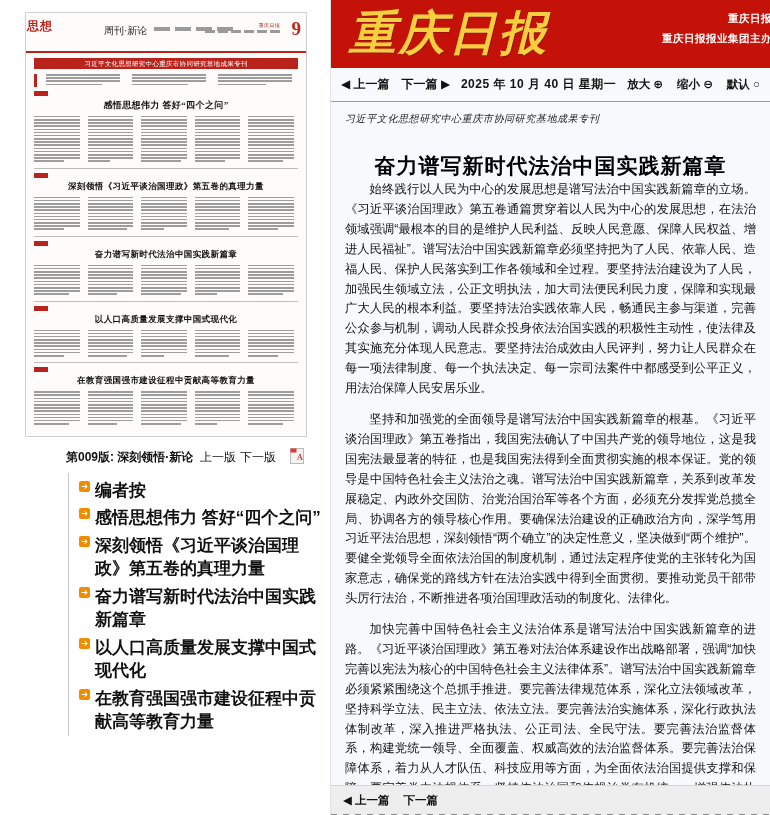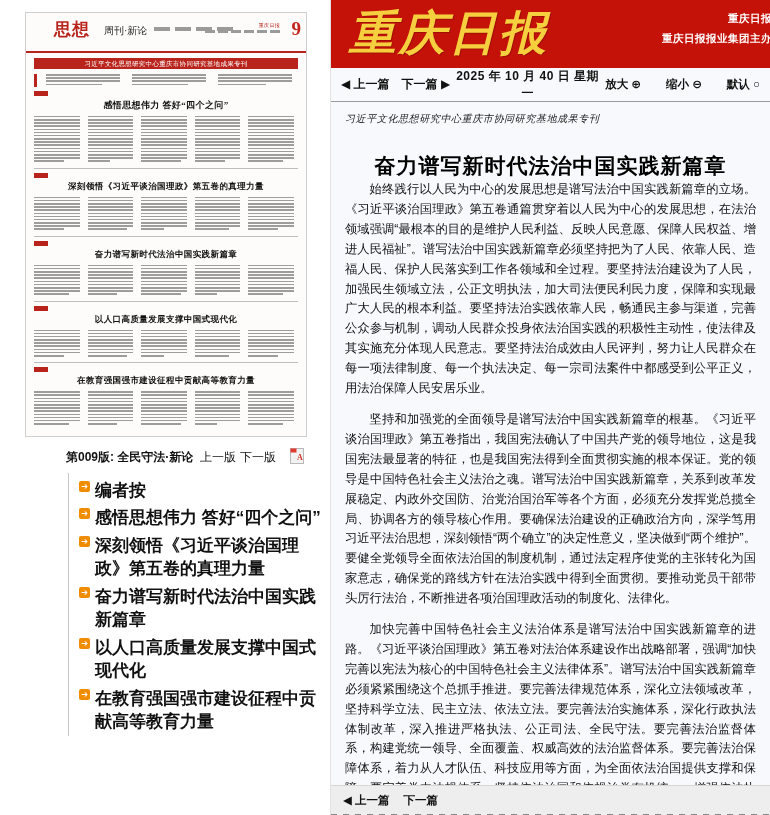--- a/index.html
+++ b/index.html
@@ -19,23 +19,23 @@
     background:#ffffff; position:relative;
     padding:6px 8px 0 10px;
   }
   .paper-thumb {
     width:282px; height:425px; margin:6px auto 0 auto;
     border:1px solid #cfcfcf; background:#fdfcfa;
     position:relative; overflow:hidden;
   }
   .pt-masthead { height:40px; position:relative; border-bottom:2px solid #b8241c; }
   .pt-logo {
-    position:absolute; left:28px; top:5px;
+    position:absolute; left:1px; top:5px;
     font-family:"Liberation Serif","DejaVu Serif",serif;
-    font-size:17px; font-weight:bold; color:#b8241c; letter-spacing:1px;
+    font-size:12px; font-weight:bold; color:#b8241c; letter-spacing:1px;
   }
   .pt-logo-sub {
     position:absolute; left:78px; top:11px;
     font-size:10px; color:#222; font-family:"Liberation Serif",serif;
   }
   .pt-mast-bars { position:absolute; left:128px; top:14px; display:flex; gap:5px; }
   .pt-mast-bars i { display:block; width:16px; height:4px; background:#9a9a9a; }
   .pt-mast-right { position:absolute; right:26px; top:9px; text-align:right; }
   .pt-mast-right .r1 { font-size:5px; color:#b8241c; letter-spacing:.3px; }
   .pt-mast-right .r2 { margin-top:2px; display:flex; gap:3px; justify-content:flex-end; }
@@ -123,21 +123,21 @@
   .toolbar {
     height:34px; background:#f7f9fc; display:flex; align-items:center;
     padding:0 10px; border-bottom:1px solid #9a9a9a;
   }
   .tb-nav { display:flex; align-items:center; gap:12px; }
   .tb-link { font-size:12px; font-weight:bold; color:#111; cursor:pointer; white-space:nowrap; }
   .tb-date {
     flex:1; text-align:center; font-size:12px; font-weight:bold; color:#111;
     letter-spacing:.5px;
   }
-  .tb-zoom { display:flex; align-items:center; gap:25px; }
+  .tb-zoom { display:flex; align-items:center; gap:14px; }
   .tb-zoom span { font-size:11.5px; font-weight:bold; color:#111; cursor:pointer; white-space:nowrap; }
 
   .content { padding:8px 14px 0 14px; }
   .sup-title {
     font-size:10px; color:#222; font-style:italic;
     font-family:"Liberation Serif","DejaVu Serif",serif;
     letter-spacing:.6px; margin:2px 0 0 0;
   }
   .headline {
     text-align:center; font-size:21px; font-weight:bold; color:#000;
@@ -591,21 +591,21 @@
                 <div class="tl s92"></div>
                 <div class="tl s70"></div>
               </div>
           </div>
         </div>
 
       </div>
     </div>
 
     <div class="page-nav">
-      <div class="pn-label">第009版: 全民守法·新论</div>
+      <div class="pn-label">第009版: 深刻领悟·新论</div>
       <div class="pn-spacer"></div>
       <div class="pn-link">上一版</div>
       <div class="pn-link">下一版</div>
       <div class="pn-pdf">
         <svg width="14" height="16" viewBox="0 0 14 16">
           <rect x="0.5" y="0.5" width="13" height="15" fill="#f2f2f2" stroke="#b9b9b9"></rect>
           <rect x="0.5" y="0.5" width="6" height="4" fill="#e03a30"></rect>
           <text x="7" y="12" font-size="8" fill="#d0342c" font-family="Liberation Serif, serif" font-weight="bold">A</text>
         </svg>
       </div>

